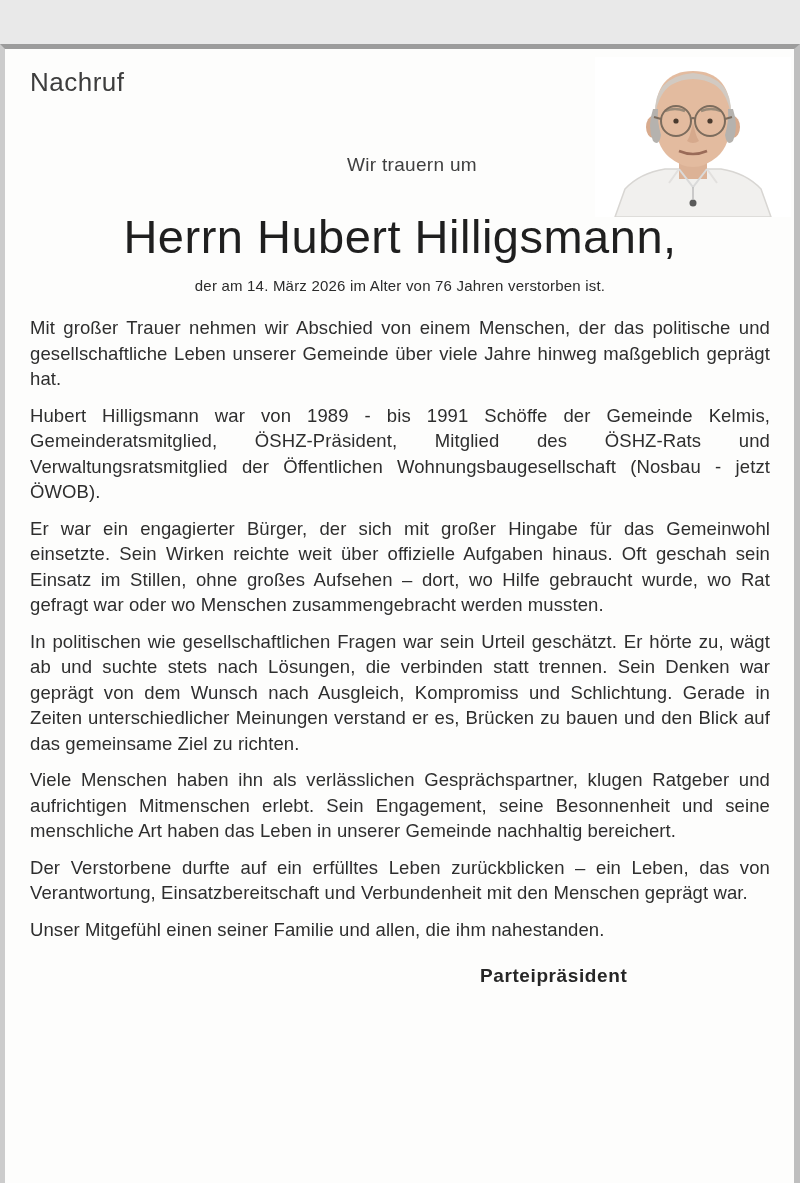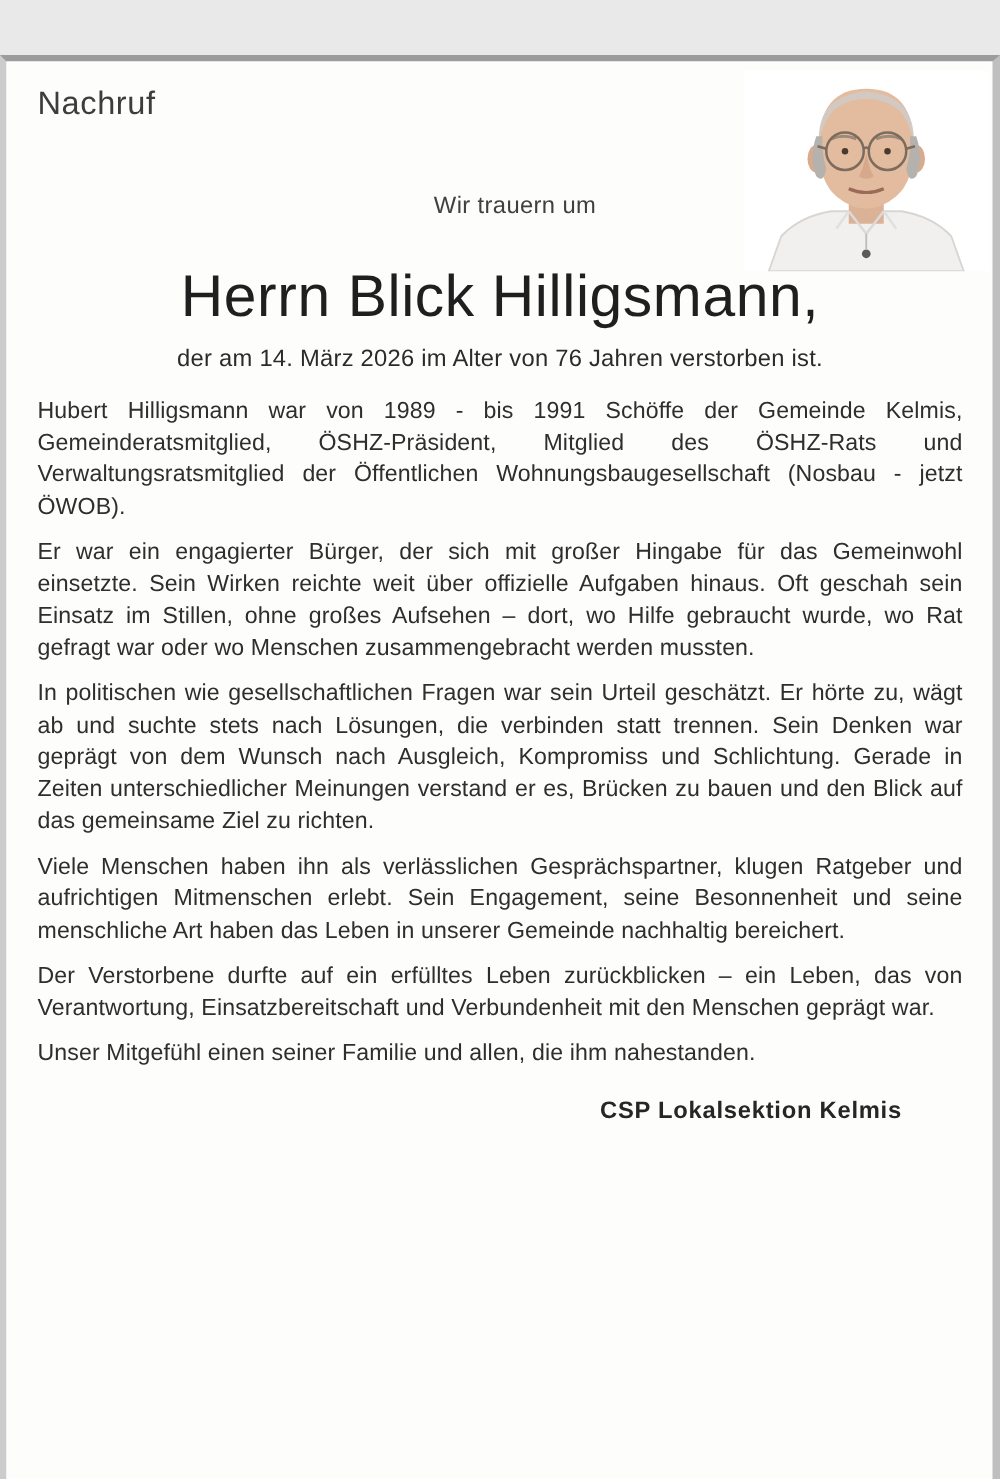--- a/index.html
+++ b/index.html
@@ -29,21 +29,21 @@
     position:absolute;left:12px;top:105px;width:790px;
     text-align:center;font-size:19px;color:#404040;letter-spacing:0.3px;
   }
   .name-heading{
     position:absolute;left:0;top:160px;width:790px;
     text-align:center;font-size:47px;color:#1f1f1f;
     letter-spacing:0.5px;white-space:nowrap;
   }
   .date-line{
     position:absolute;left:0;top:228px;width:790px;
-    text-align:center;font-size:19px;color:#2b2b2b;letter-spacing:0.2px;
+    text-align:center;font-size:15px;color:#2b2b2b;letter-spacing:0.2px;
   }
   .body-text{
     position:absolute;left:25px;top:266px;width:740px;
   }
   .body-text p{
     margin:0 0 11px 0;
     font-size:18.5px;line-height:25.5px;
     text-align:justify;color:#2e2e2e;
     letter-spacing:0.1px;
   }
@@ -97,30 +97,31 @@
 
       <path d="M84 94 Q98 100 112 94" stroke="#9a6b58" stroke-width="2.5" fill="none"></path>
 
       <circle cx="98" cy="146" r="3.5" fill="#5a5a5a"></circle>
       <line x1="98" y1="130" x2="98" y2="143" stroke="#bdbdbd" stroke-width="1.5"></line>
     </svg>
   </div>
 
   <div class="mourning-line">Wir trauern um</div>
 
-  <div class="name-heading">Herrn Blick Hilligsmann,</div>
+  <div class="name-heading">Herrn Hubert Hilligsmann,</div>
 
   <div class="date-line">der am 14. März 2026 im Alter von 76 Jahren verstorben ist.</div>
 
   <div class="body-text">
+    <p>Mit großer Trauer nehmen wir Abschied von einem Menschen, der das politische und gesellschaftliche Leben unserer Gemeinde über viele Jahre hinweg maßgeblich geprägt hat.</p>
     <p>Hubert Hilligsmann war von 1989 - bis 1991 Schöffe der Gemeinde Kelmis, Gemeinderatsmitglied, ÖSHZ-Präsident, Mitglied des ÖSHZ-Rats und Verwaltungsratsmitglied der Öffentlichen Wohnungsbaugesellschaft (Nosbau - jetzt ÖWOB).</p>
     <p>Er war ein engagierter Bürger, der sich mit großer Hingabe für das Gemeinwohl einsetzte. Sein Wirken reichte weit über offizielle Aufgaben hinaus. Oft geschah sein Einsatz im Stillen, ohne großes Aufsehen – dort, wo Hilfe gebraucht wurde, wo Rat gefragt war oder wo Menschen zusammengebracht werden mussten.</p>
     <p>In politischen wie gesellschaftlichen Fragen war sein Urteil geschätzt. Er hörte zu, wägt ab und suchte stets nach Lösungen, die verbinden statt trennen. Sein Denken war geprägt von dem Wunsch nach Ausgleich, Kompromiss und Schlichtung. Gerade in Zeiten unterschiedlicher Meinungen verstand er es, Brücken zu bauen und den Blick auf das gemeinsame Ziel zu richten.</p>
     <p>Viele Menschen haben ihn als verlässlichen Gesprächspartner, klugen Ratgeber und aufrichtigen Mitmenschen erlebt. Sein Engagement, seine Besonnenheit und seine menschliche Art haben das Leben in unserer Gemeinde nachhaltig bereichert.</p>
     <p>Der Verstorbene durfte auf ein erfülltes Leben zurückblicken – ein Leben, das von Verantwortung, Einsatzbereitschaft und Verbundenheit mit den Menschen geprägt war.</p>
     <p>Unser Mitgefühl einen seiner Familie und allen, die ihm nahestanden.</p>
 
     <div class="signature">
-      <div>CSP Lokalsektion Kelmis</div>
+      <div>Parteipräsident</div>
     </div>
   </div>
 
 </div>
 
 </body></html>

